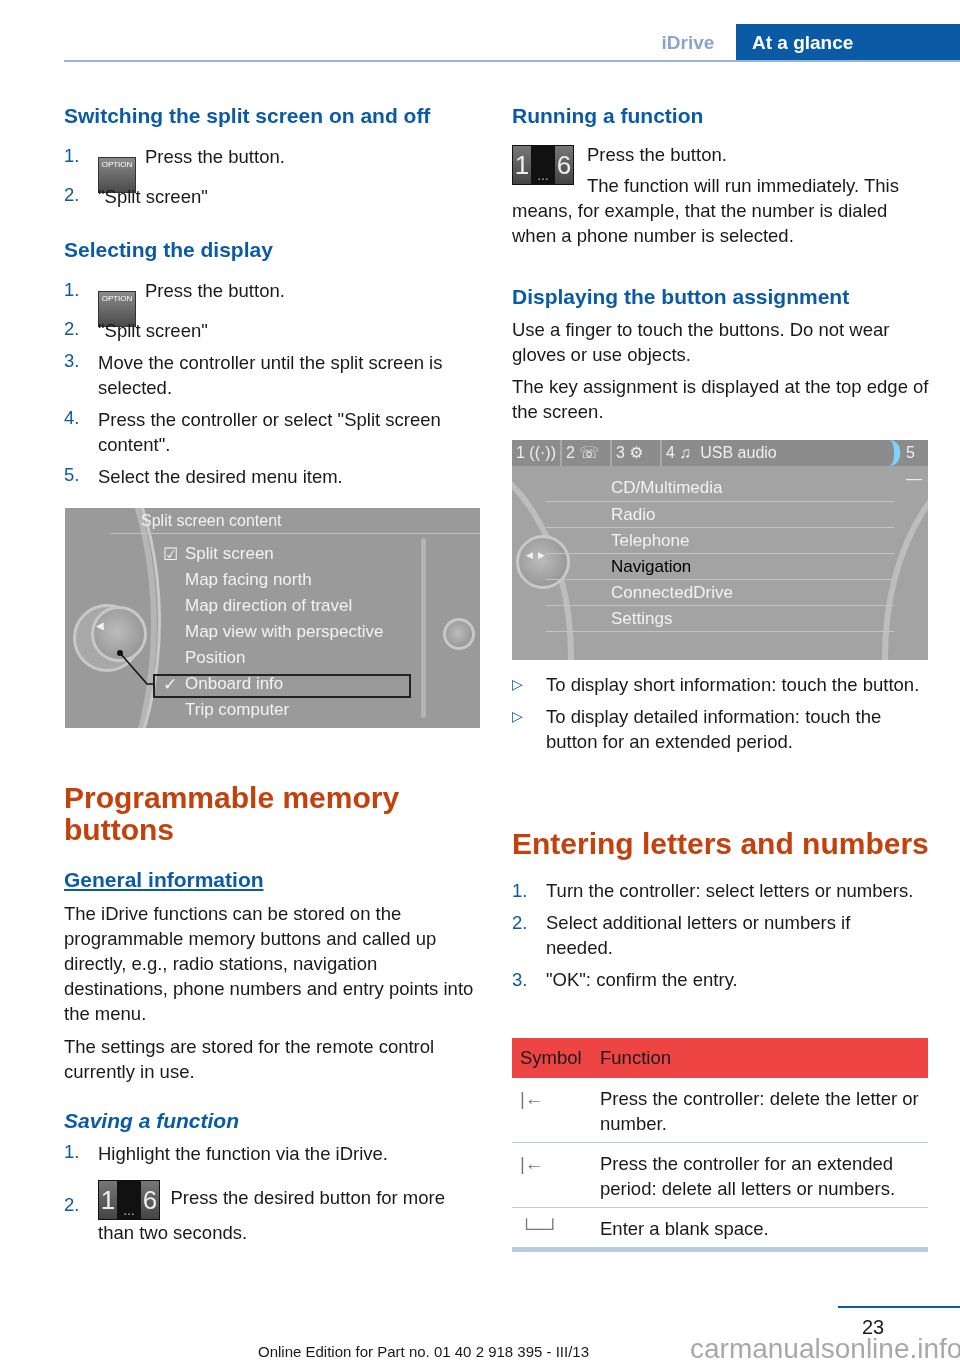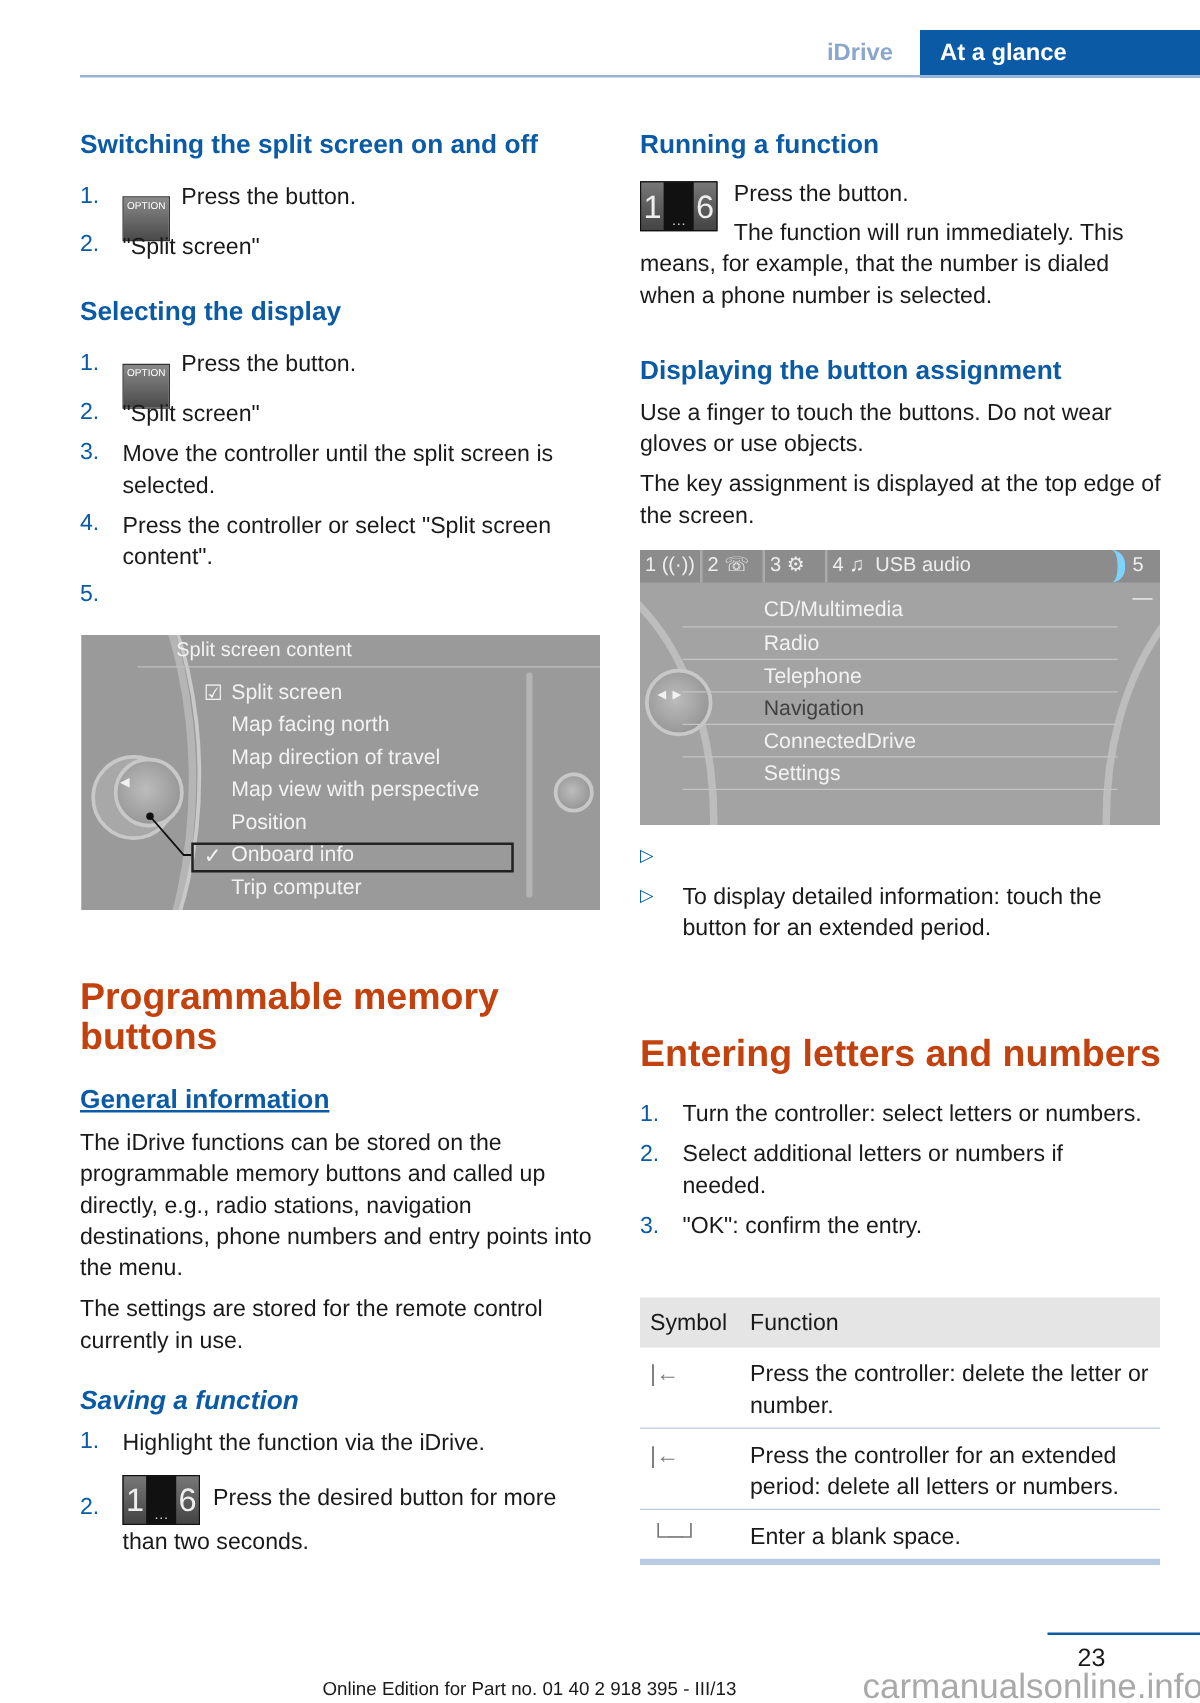--- a/index.html
+++ b/index.html
@@ -30,21 +30,21 @@
   .btn-16 .m { flex: 1; background: #111; color: #ccc; font-size: 12px; line-height: 60px; text-align: center; }
 
   
   .scr { background: #9a9a9a; overflow: hidden; }
   .scr .t { color: #f2f2f2; font-size: 17px; position: absolute; }
   .arc { position: absolute; border-radius: 50%; border: 6px solid #bdbdbd; }
   .knob { position: absolute; border-radius: 50%; background: radial-gradient(circle at 45% 45%, #bcbcbc, #8a8a8a); border: 3px solid #c8c8c8; }
 
   
   .tbl { left: 512px; top: 1038px; width: 416px; }
-  .tbl .head { background: #e5e5e5; height: 40px; font-size: 18.5px; line-height: 40px; display: flex; }
+  .tbl .head { background: #ef4444; height: 40px; font-size: 18.5px; line-height: 40px; display: flex; }
   .tbl .row { display: flex; border-bottom: 1px solid #b9cae3; font-size: 18.5px; line-height: 25px; padding: 8px 0 6px; }
   .tbl .c1 { width: 88px; padding-left: 8px; box-sizing: border-box; color: #777; }
   .tbl .c2 { flex: 1; }
   .tbl .end { height: 5px; background: #b9cae3; }
 
   .footer-line { left: 838px; top: 1306px; width: 122px; height: 2px; background: #0a5aa5; }
 </style>
 </head>
 <body>
 
@@ -81,20 +81,21 @@
   <div style="display:flex;margin-top:7px;">
     <span class="num" style="width:34px;flex:none;">3.</span>
     <span class="p" style="width:382px;">Move the controller until the split screen is selected.</span>
   </div>
   <div style="display:flex;margin-top:7px;">
     <span class="num" style="width:34px;flex:none;">4.</span>
     <span class="p" style="width:382px;">Press the controller or select "Split screen content".</span>
   </div>
   <div style="display:flex;margin-top:7px;">
     <span class="num" style="width:34px;flex:none;">5.</span>
+    <span class="p">Select the desired menu item.</span>
   </div>
 </div>
 
 <div class="abs scr" style="left:65px;top:508px;width:415px;height:220px;">
   <div class="arc" style="left:-160px;top:-120px;width:240px;height:460px;border-color:#b5b5b5;"></div>
   <div class="arc" style="left:-150px;top:-110px;width:240px;height:440px;border-width:3px;border-color:#c9c9c9;"></div>
   <div class="abs" style="left:45px;top:25px;width:370px;height:1px;background:#c0c0c0;"></div>
   <div class="t" style="left:76px;top:4px;font-size:16px;">Split screen content</div>
   <div class="knob" style="left:8px;top:96px;width:62px;height:62px;background:#a8a8a8;"></div>
   <div class="knob" style="left:26px;top:98px;width:50px;height:50px;"></div>
@@ -163,29 +164,30 @@
     <span style="flex:1;padding-left:6px;">5 —</span>
   </div>
   <div class="arc" style="left:-200px;top:10px;width:250px;height:400px;border-color:#bdbdbd;"></div>
   <div class="arc" style="left:370px;top:10px;width:250px;height:400px;border-color:#bdbdbd;"></div>
   <div class="knob" style="left:4px;top:95px;width:48px;height:48px;"></div>
   <div class="t" style="left:14px;top:110px;font-size:9px;">◀ &nbsp;▶</div>
   <div class="abs" style="left:34px;top:35px;width:348px;">
     <div style="height:26px;border-bottom:1px solid #c4c4c4;color:#f2f2f2;font-size:17px;line-height:26px;padding-left:65px;">CD/Multimedia</div>
     <div style="height:25px;border-bottom:1px solid #c4c4c4;color:#f2f2f2;font-size:17px;line-height:25px;padding-left:65px;">Radio</div>
     <div style="height:25px;border-bottom:1px solid #c4c4c4;color:#f2f2f2;font-size:17px;line-height:25px;padding-left:65px;">Telephone</div>
-    <div style="height:25px;border-bottom:1px solid #c4c4c4;color:#404040;font-size:17px;line-height:25px;padding-left:65px;">Navigation</div>
+    <div style="height:25px;border-bottom:1px solid #c4c4c4;color:#000000;font-size:17px;line-height:25px;padding-left:65px;">Navigation</div>
     <div style="height:25px;border-bottom:1px solid #c4c4c4;color:#f2f2f2;font-size:17px;line-height:25px;padding-left:65px;">ConnectedDrive</div>
     <div style="height:25px;border-bottom:1px solid #c4c4c4;color:#f2f2f2;font-size:17px;line-height:25px;padding-left:65px;">Settings</div>
   </div>
 </div>
 
 <div class="abs" style="left:512px;top:672px;width:418px;">
   <div style="display:flex;">
     <span style="width:34px;color:#0a5aa5;font-size:14px;line-height:25px;flex:none;">▷</span>
+    <span class="p">To display short information: touch the button.</span>
   </div>
   <div style="display:flex;margin-top:7px;">
     <span style="width:34px;color:#0a5aa5;font-size:14px;line-height:25px;flex:none;">▷</span>
     <span class="p">To display detailed information: touch the button for an extended period.</span>
   </div>
 </div>
 
 <div class="abs h1" style="left:512px;top:828px;width:430px;">Entering letters and numbers</div>
 
 <div class="abs" style="left:512px;top:878px;width:418px;">

